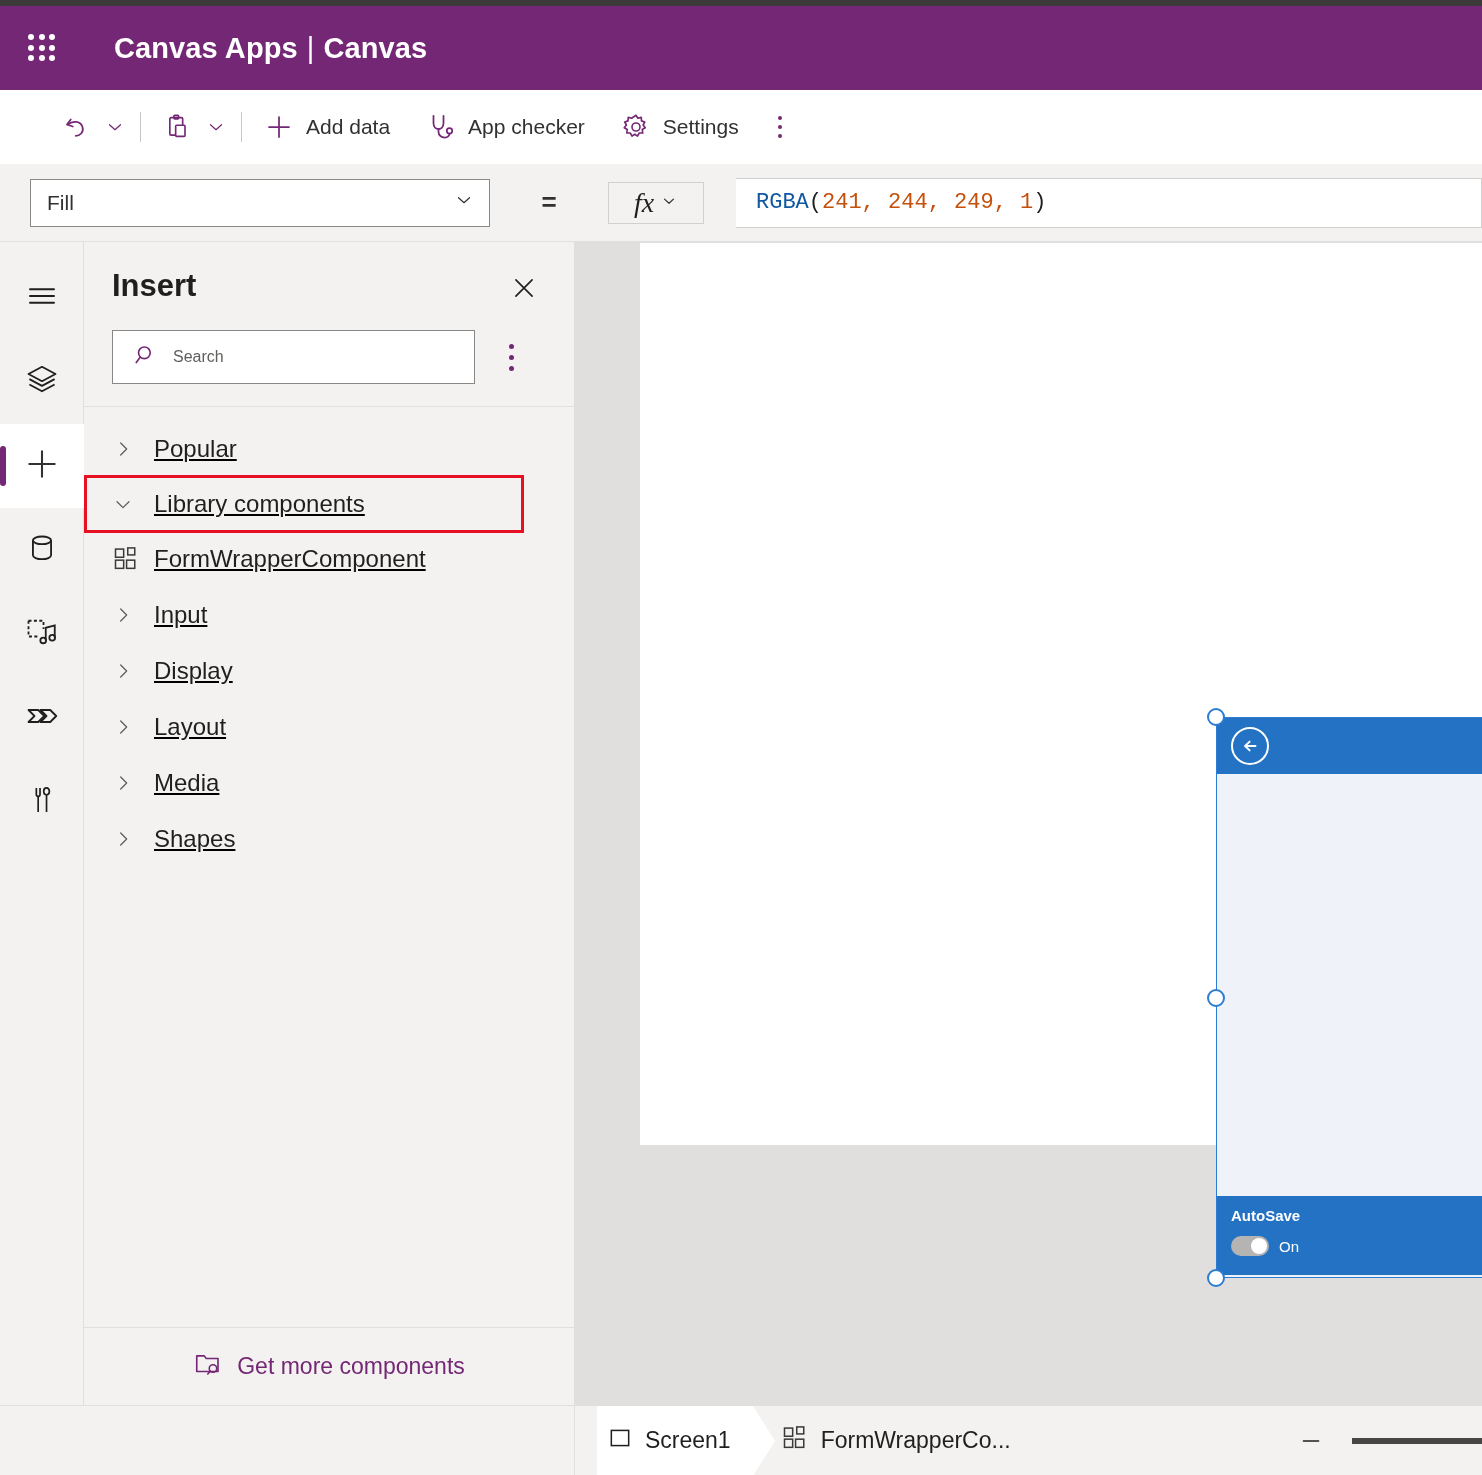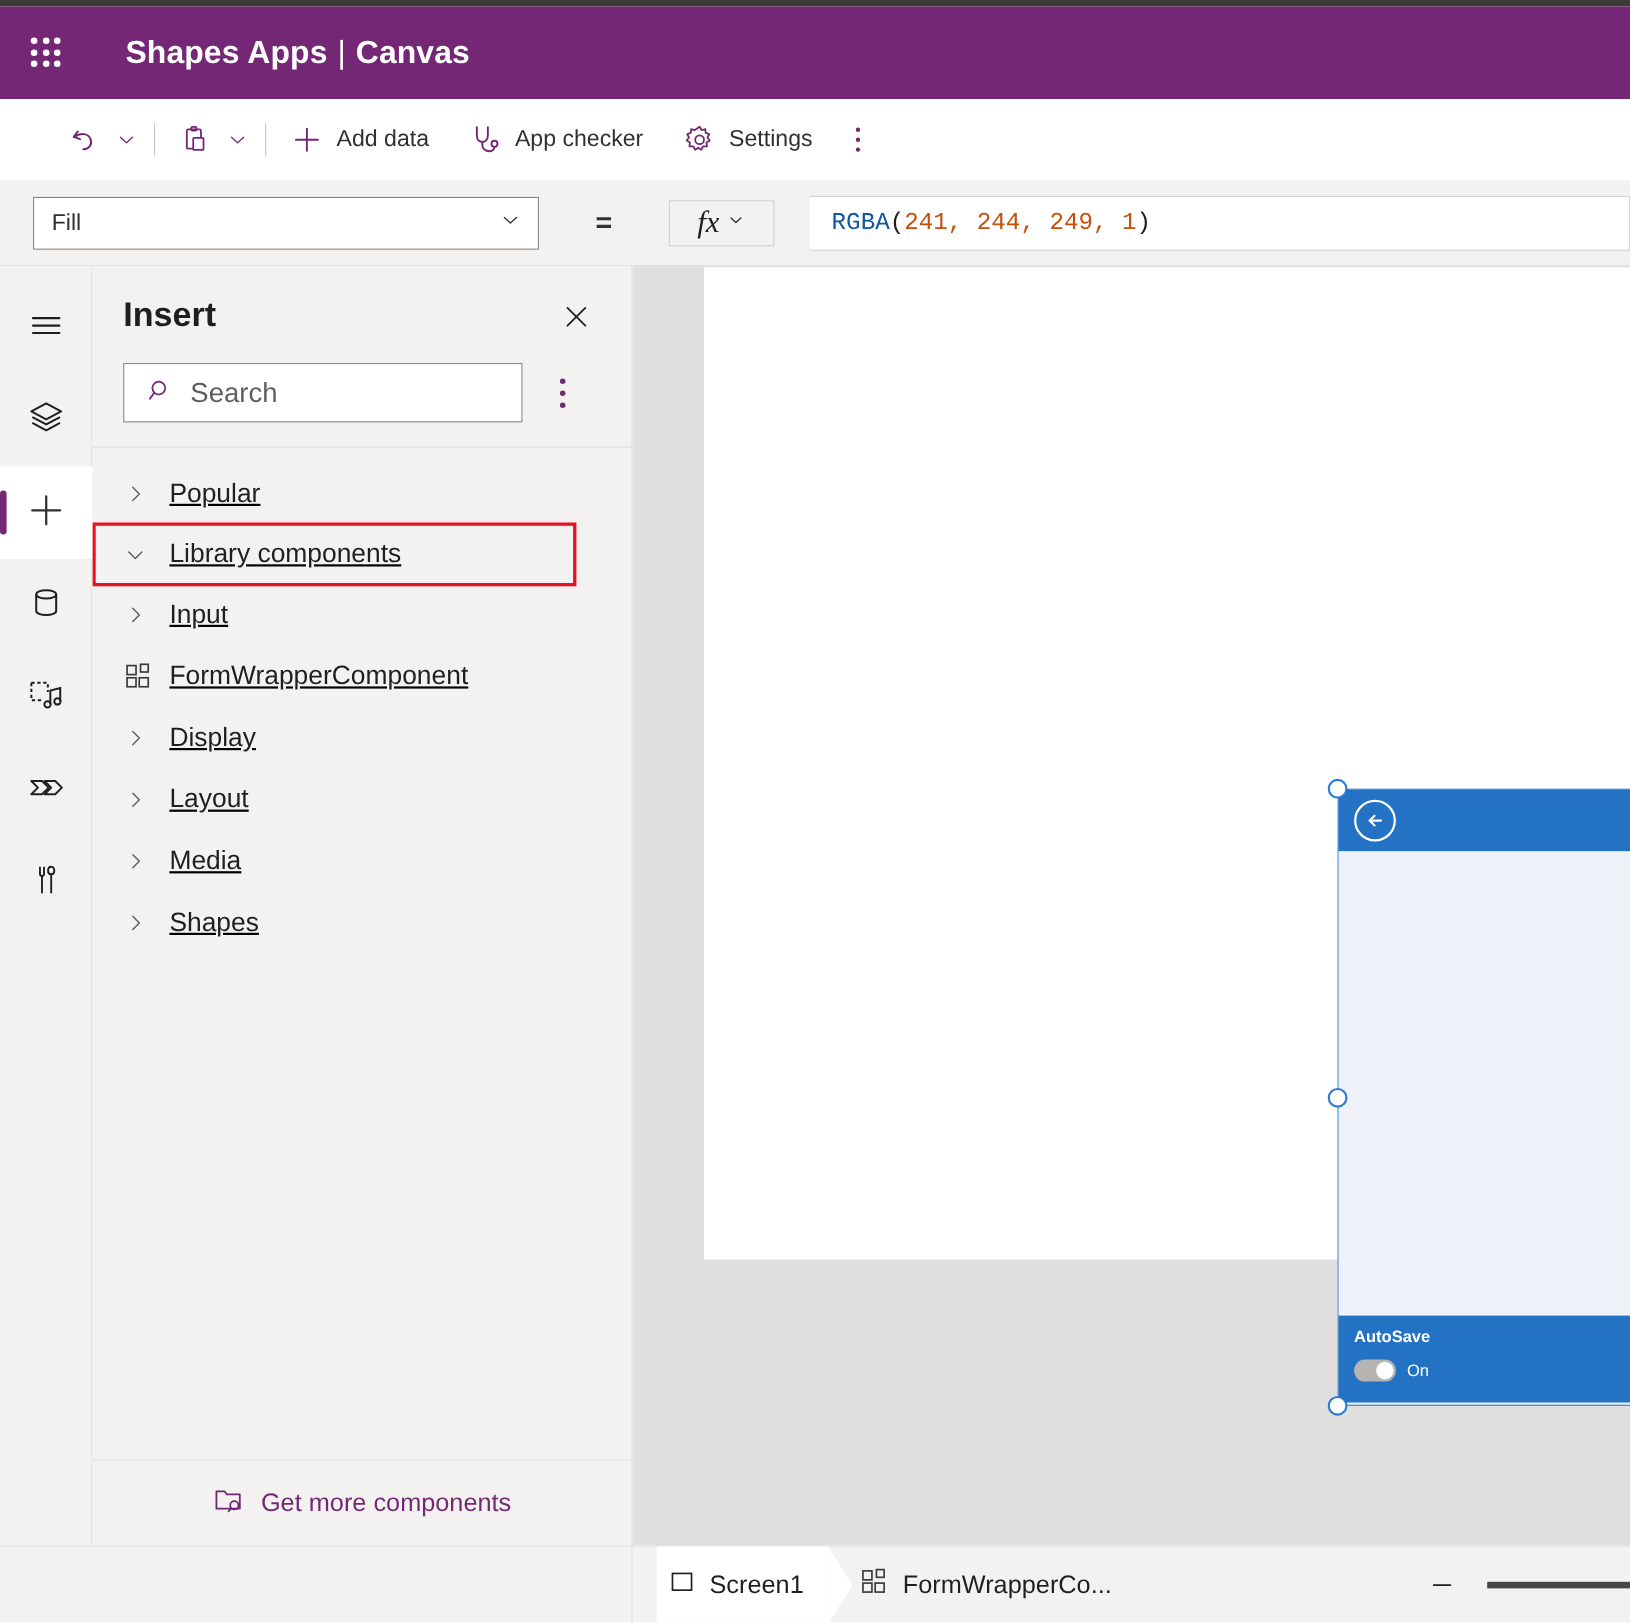--- a/index.html
+++ b/index.html
@@ -148,21 +148,21 @@
   }
   .search-box {
     width: 363px; height: 54px;
     background: #ffffff; border: 1px solid #8a8886;
     display: flex; align-items: center; gap: 14px;
     padding-left: 20px;
   }
   .search-box input {
     border: none; outline: none;
     font-family: "Liberation Sans", sans-serif;
-    font-size: 25px; color: #323130; background: transparent;
+    font-size: 16px; color: #323130; background: transparent;
     width: 250px;
   }
   .search-box input::placeholder { color: #605e5c; }
   .panel-dots {
     width: 44px; height: 44px; margin-left: 14px;
     display: flex; flex-direction: column; align-items: center; justify-content: center; gap: 6px;
     cursor: pointer;
   }
   .panel-dots i { width: 5px; height: 5px; border-radius: 50%; background: #742774; display: block; }
   .panel-rule { height: 1px; background: #e1dfdd; margin-top: 22px; }
@@ -305,21 +305,21 @@
         <i></i>
         <i></i>
         <i></i>
         <i></i>
         <i></i>
         <i></i>
         <i></i>
         <i></i>
     </div>
     <div class="brand">
-      <span>Shapes Apps</span><span class="sep">|</span><span class="sub">Canvas</span>
+      <span>Canvas Apps</span><span class="sep">|</span><span class="sub">Canvas</span>
     </div>
   </div>
 
   <div class="toolbar">
 
     <div class="tb-item">
       <span class="tb-icon">
         <svg width="30" height="30" viewBox="0 0 24 24" fill="none" stroke="#742774" stroke-width="1.4">
           <path d="M7 6 L4 10 L8.6 11.6" stroke-linecap="round" stroke-linejoin="round"></path>
           <path d="M4.4 10 C9 6.5 15 7.4 16.4 12 C17.6 16 14.6 19 11 19" stroke-linecap="round"></path>
@@ -532,39 +532,39 @@
 
         <div class="tree-row highlighted">
           <span class="arrow">
             <svg width="22" height="22" viewBox="0 0 24 24" fill="none" stroke="#605e5c" stroke-width="1.4">
               <path d="M5.5 9.5 L12 16 L18.5 9.5" stroke-linecap="round" stroke-linejoin="round"></path>
             </svg>
           </span>
           <span class="tlabel">Library components</span>
         </div>
 
-        <div class="tree-row">
-          <span class="arrow">
-            <svg width="22" height="22" viewBox="0 0 24 24" fill="none" stroke="#605e5c" stroke-width="1.4">
-              <path d="M9.5 5.5 L16 12 L9.5 18.5" stroke-linecap="round" stroke-linejoin="round"></path>
-            </svg>
-          </span>
-          <span class="tlabel">Input</span>
-        </div>
-
         <div class="tree-row item">
           <span class="comp-icon">
             <svg width="28" height="28" viewBox="0 0 24 24" fill="none" stroke="#3b3a39" stroke-width="1.3">
               <rect x="3" y="3.5" width="7" height="7"></rect>
               <rect x="3" y="13" width="7" height="7"></rect>
               <rect x="12.5" y="13" width="7" height="7"></rect>
               <rect x="13.5" y="2.5" width="6" height="6"></rect>
             </svg>
           </span>
           <span class="tlabel">FormWrapperComponent</span>
+        </div>
+
+        <div class="tree-row">
+          <span class="arrow">
+            <svg width="22" height="22" viewBox="0 0 24 24" fill="none" stroke="#605e5c" stroke-width="1.4">
+              <path d="M9.5 5.5 L16 12 L9.5 18.5" stroke-linecap="round" stroke-linejoin="round"></path>
+            </svg>
+          </span>
+          <span class="tlabel">Input</span>
         </div>
 
         <div class="tree-row">
           <span class="arrow">
             <svg width="22" height="22" viewBox="0 0 24 24" fill="none" stroke="#605e5c" stroke-width="1.4">
               <path d="M9.5 5.5 L16 12 L9.5 18.5" stroke-linecap="round" stroke-linejoin="round"></path>
             </svg>
           </span>
           <span class="tlabel">Display</span>
         </div>

